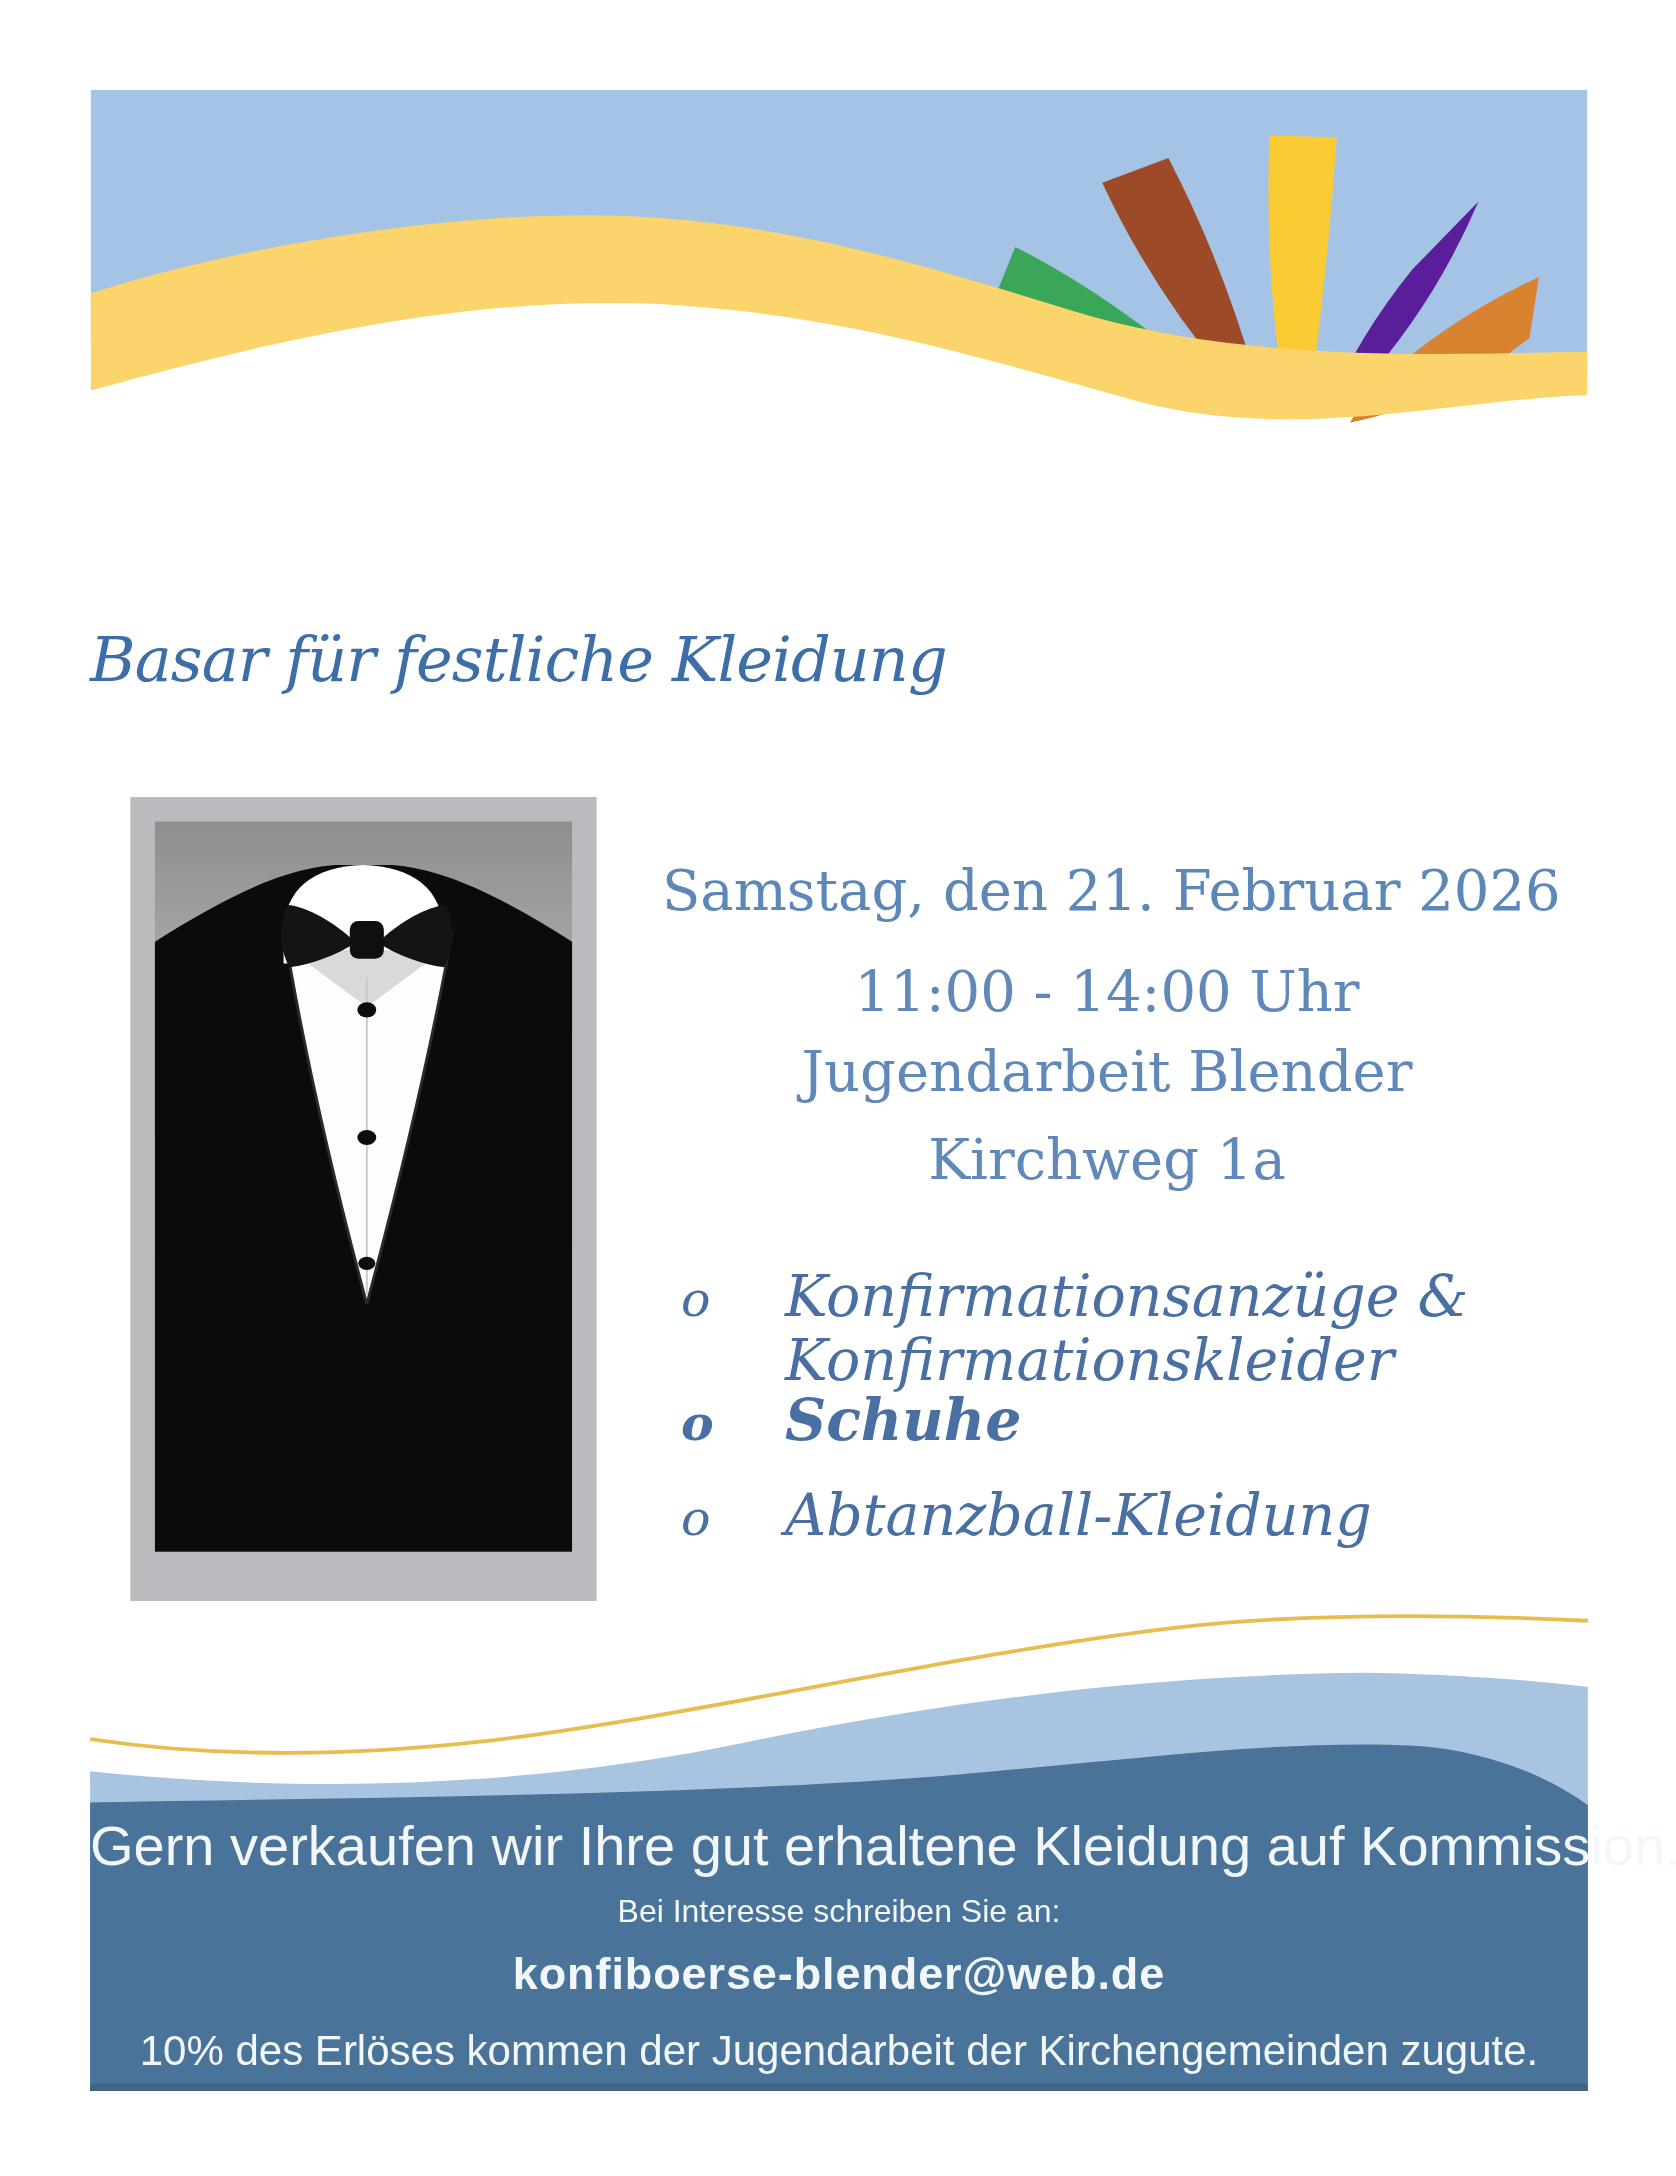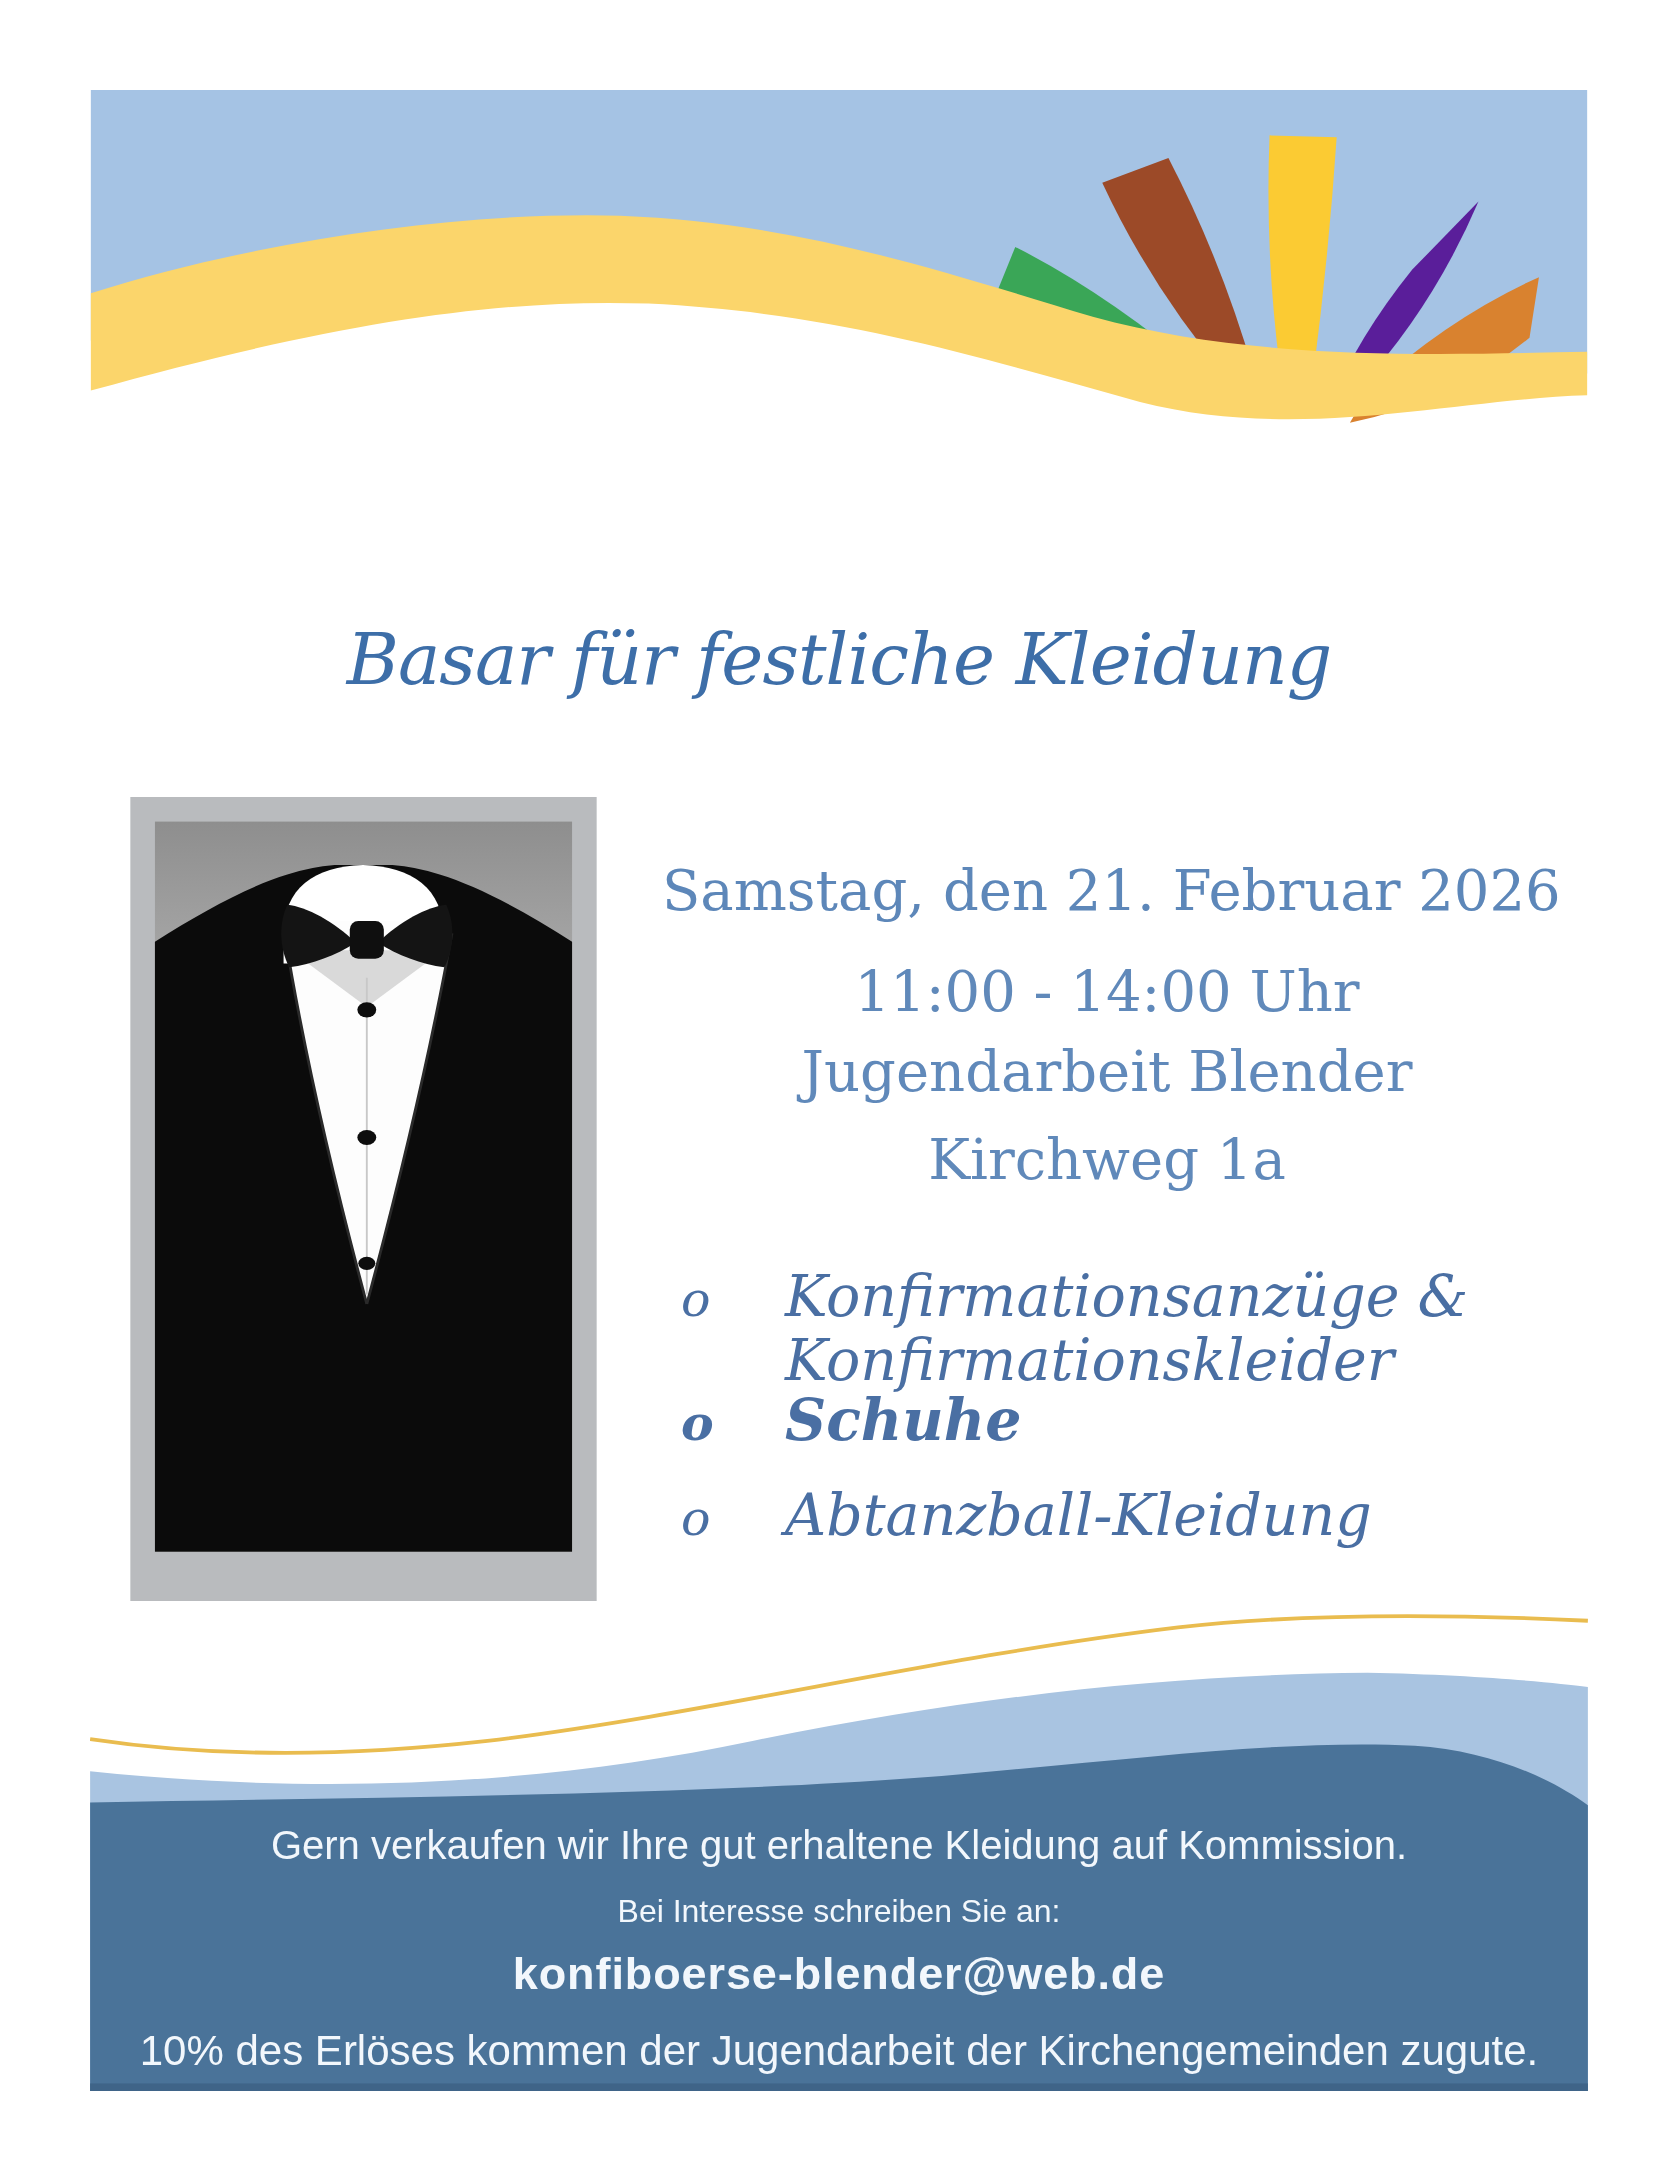--- a/index.html
+++ b/index.html
@@ -7,22 +7,22 @@
     width:1677px;height:2177px;position:relative;background:#ffffff;
     font-family:"Liberation Sans", sans-serif;overflow:hidden;
   }
   .abs{position:absolute;}
   
   #header-band{left:90px;top:90px;}
   #footer-band{left:90px;top:1599px;}
   
   .title{
     left:90px;top:579px;width:1498px;height:161px;line-height:161px;
-    text-align:center;font-family:"DejaVu Serif","Liberation Serif",serif;
-    font-style:italic;font-size:71px;color:#3d6ea8;letter-spacing:-0.9px;
+    font-family:"DejaVu Serif","Liberation Serif",serif;
+    font-style:italic;font-size:62px;color:#3d6ea8;letter-spacing:-0.9px;
     white-space:nowrap;
   }
   
   .tux-frame{left:130px;top:797px;width:467px;height:804px;}
   
   .event-block{left:662px;top:852px;width:890px;text-align:center;
     font-family:"DejaVu Serif","Liberation Serif",serif;color:#6089ba;}
   .event-line{position:absolute;left:0;width:890px;line-height:68px;
     font-size:56px;white-space:nowrap;}
   .ev-date{top:4.7px;color:#5d87b9;}
@@ -34,21 +34,21 @@
     font-family:"DejaVu Serif","Liberation Serif",serif;font-style:italic;
     color:#4a6fa3;font-size:57px;}
   .list-row{position:absolute;left:0;line-height:76px;white-space:nowrap;}
   .bullet{display:inline-block;width:104px;font-size:49px;}
   .row-0{top:12px;}
   .row-0b{top:76px;padding-left:104px;}
   .row-1{top:136px;font-weight:bold;}
   .row-2{top:231px;}
   
   .footer-text{color:#f2f7fc;text-align:center;left:90px;width:1498px;white-space:nowrap;}
-  .ft-1{top:1819px;font-size:40px;line-height:53px;}
+  .ft-1{top:1819px;font-size:56px;line-height:53px;}
   .ft-2{top:1885px;font-size:32px;line-height:53px;}
   .ft-email{top:1946px;font-size:45px;line-height:55px;font-weight:bold;letter-spacing:0.9px;}
   .ft-note{top:2025px;font-size:42px;line-height:51px;}
 </style>
 </head>
 <body>
 
 <svg id="header-band" class="abs" width="1498" height="397" viewBox="0 0 1583 420">
   <path d="M0,0 H1583 V300 C1430,305 1240,330 1070,282 C900,230 760,188 570,180 C410,175 190,205 0,265 Z" fill="#a5c3e4"></path>
   <g>

